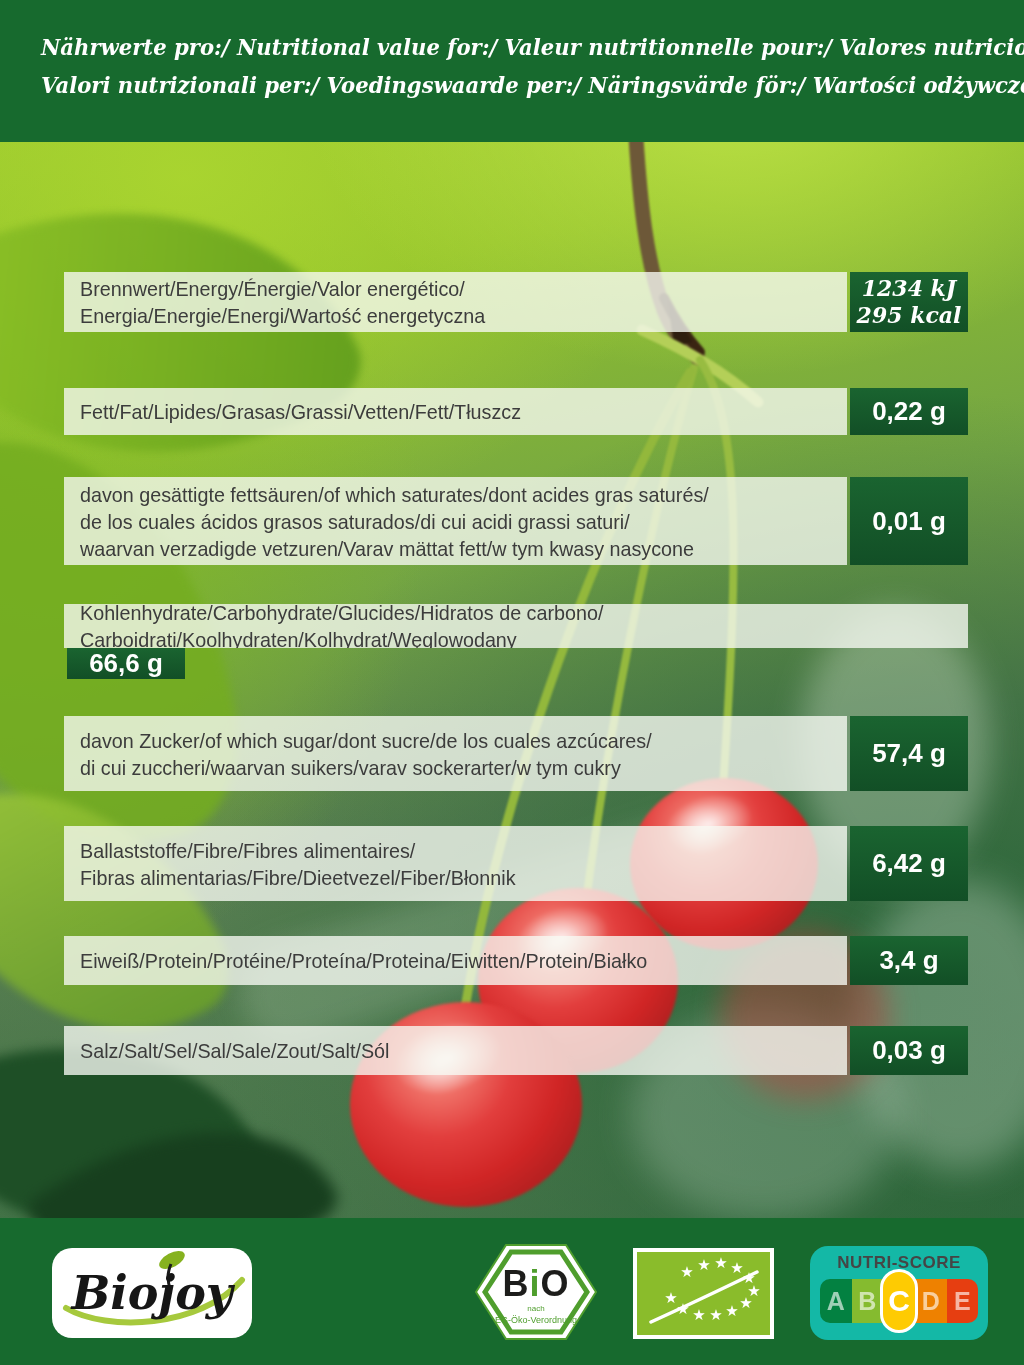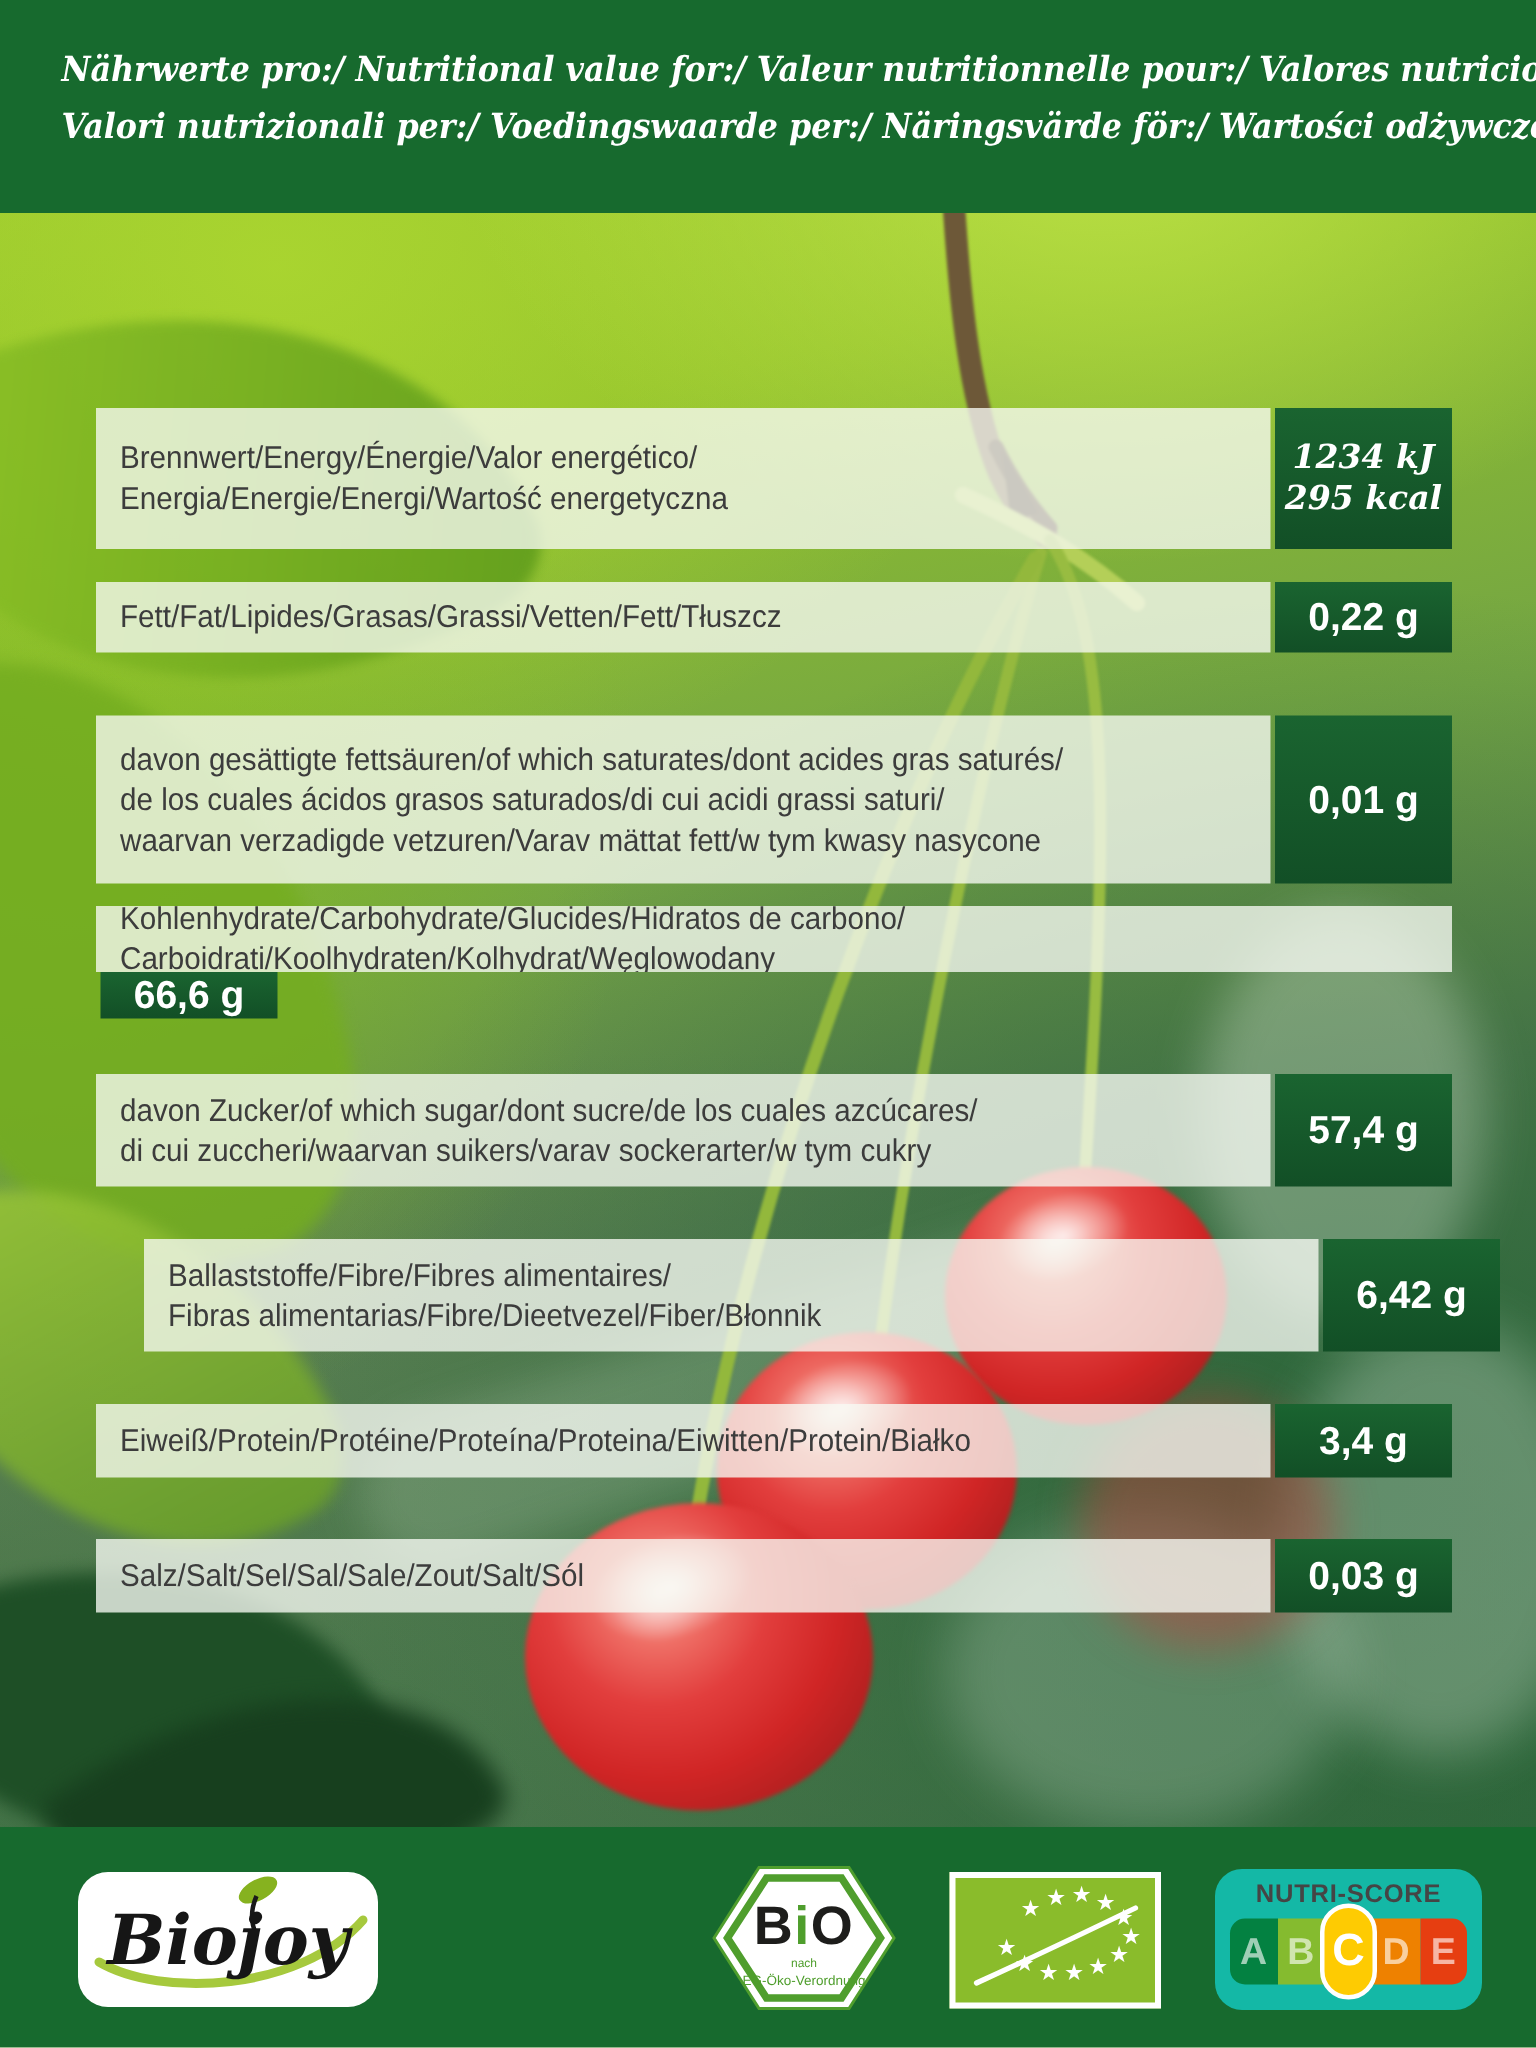--- a/index.html
+++ b/index.html
@@ -107,41 +107,41 @@
     <div class="cherry" style="left:350px;top:1002px;width:232px;height:205px;">
         <div class="shine"></div>
       </div>
   </div>
 
   <div class="band header">
     <div class="hdr-line">Nährwerte pro:/ Nutritional value for:/ Valeur nutritionnelle pour:/ Valores nutricionales por:/</div>
     <div class="hdr-line">Valori nutrizionali per:/ Voedingswaarde per:/ Näringsvärde för:/ Wartości odżywcze w: 100 g:</div>
   </div>
 
-  <div class="row" style="top:272px;height:94px;">
+  <div class="row" style="top:272px;height:60px;">
     <div class="row-label">
       <div class="lbl">Brennwert/Energy/Énergie/Valor energético/</div>
       <div class="lbl">Energia/Energie/Energi/Wartość energetyczna</div>
     </div>
     <div class="row-value">
       <div class="val-script">1234 kJ</div>
       <div class="val-script">295 kcal</div>
     </div>
   </div>
 
   <div class="row" style="top:388px;height:47px;justify-content:space-between;">
     <div class="row-label">
       <div class="lbl">Fett/Fat/Lipides/Grasas/Grassi/Vetten/Fett/Tłuszcz</div>
     </div>
     <div class="row-value">
       <div class="val-sans">0,22 g</div>
     </div>
   </div>
 
-  <div class="row" style="top:477px;height:112px;">
+  <div class="row" style="top:477px;height:88px;">
     <div class="row-label">
       <div class="lbl">davon gesättigte fettsäuren/of which saturates/dont acides gras saturés/</div>
       <div class="lbl">de los cuales ácidos grasos saturados/di cui acidi grassi saturi/</div>
       <div class="lbl">waarvan verzadigde vetzuren/Varav mättat fett/w tym kwasy nasycone</div>
     </div>
     <div class="row-value">
       <div class="val-sans">0,01 g</div>
     </div>
   </div>
 
@@ -158,21 +158,21 @@
   <div class="row" style="top:716px;height:75px;">
     <div class="row-label">
       <div class="lbl">davon Zucker/of which sugar/dont sucre/de los cuales azcúcares/</div>
       <div class="lbl">di cui zuccheri/waarvan suikers/varav sockerarter/w tym cukry</div>
     </div>
     <div class="row-value">
       <div class="val-sans">57,4 g</div>
     </div>
   </div>
 
-  <div class="row" style="top:826px;height:75px;margin-left:32px;">
+  <div class="row" style="top:826px;height:75px;">
     <div class="row-label">
       <div class="lbl">Ballaststoffe/Fibre/Fibres alimentaires/</div>
       <div class="lbl">Fibras alimentarias/Fibre/Dieetvezel/Fiber/Błonnik</div>
     </div>
     <div class="row-value">
       <div class="val-sans">6,42 g</div>
     </div>
   </div>
 
   <div class="row" style="top:936px;height:49px;">

